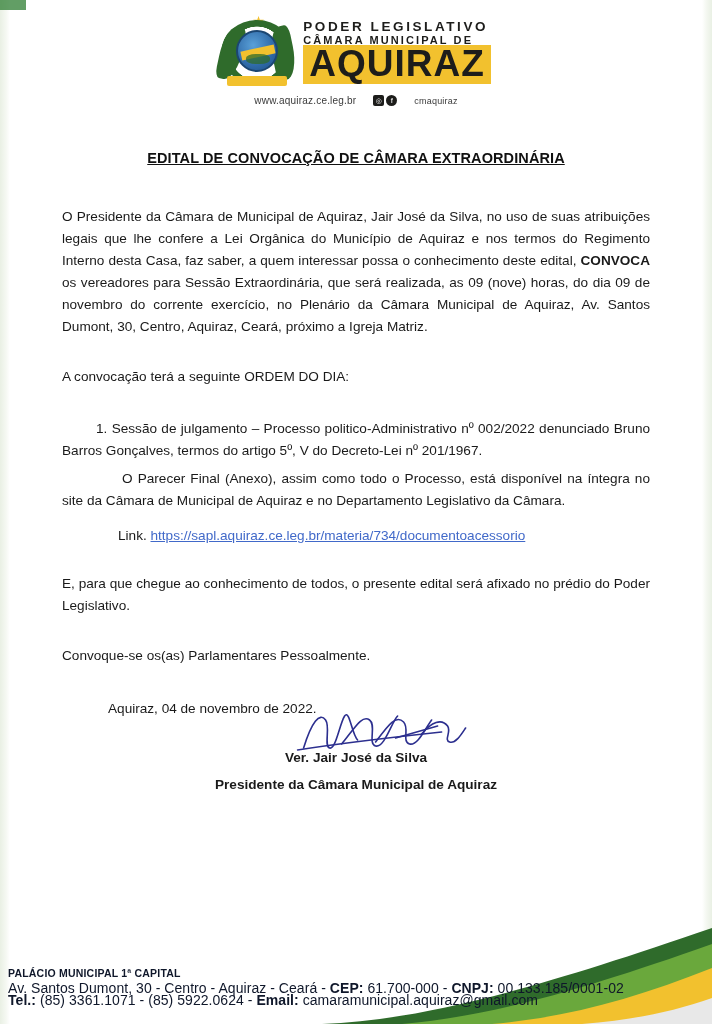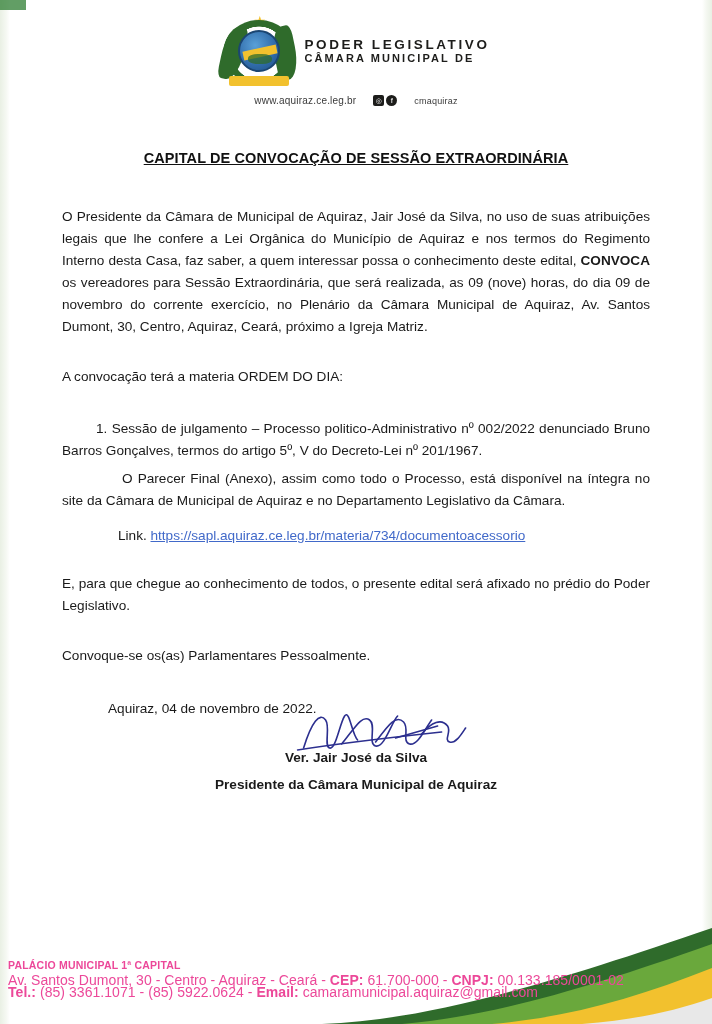--- a/index.html
+++ b/index.html
@@ -266,22 +266,22 @@
   }
   .footer-swoosh {
     position: absolute;
     right: 0; bottom: 0;
     width: 430px; height: 96px;
     overflow: hidden;
   }
   .footer-text {
     position: absolute;
     left: 8px;
-    bottom: 26px;
-    color: #ec4899;
+    bottom: 18px;
+    color: #0f172a;
   }
   .ft-title {
     font-size: 10.5px;
     font-weight: bold;
     letter-spacing: .2px;
     margin-bottom: 3px;
   }
   .ft-line {
     font-size: 14px;
     line-height: 12px;
@@ -306,42 +306,43 @@
         <div class="leafL"></div>
         <div class="leafR"></div>
         <div class="wreath"></div>
         <div class="globe"></div>
         <div class="banner"></div>
       </div>
 
       <div class="wordmark">
         <div class="wm-line1">PODER LEGISLATIVO</div>
         <div class="wm-line2">CÂMARA MUNICIPAL DE</div>
+        <div class="wm-big">AQUIRAZ</div>
       </div>
     </div>
 
     <div class="site-row">
       <span>www.aquiraz.ce.leg.br</span>
       <span class="social-badges">
         <span class="badge-sq">◎</span>
         <span class="badge-circ">f</span>
       </span>
       <span class="handle">cmaquiraz</span>
     </div>
   </div>
 
   <div class="doc">
 
-    <div class="doc-title">CAPITAL DE CONVOCAÇÃO DE SESSÃO EXTRAORDINÁRIA</div>
+    <div class="doc-title">EDITAL DE CONVOCAÇÃO DE CÂMARA EXTRAORDINÁRIA</div>
 
     <div class="para">
       <span>O Presidente da Câmara de Municipal de Aquiraz, Jair José da Silva, no uso de suas atribuições legais que lhe confere a Lei Orgânica do Município de Aquiraz e nos termos do Regimento Interno desta Casa, faz saber, a quem interessar possa o conhecimento deste edital, </span><b>CONVOCA</b><span> os vereadores para Sessão Extraordinária, que será realizada, as 09 (nove) horas, do dia 09 de novembro do corrente exercício, no Plenário da Câmara Municipal de Aquiraz, Av. Santos Dumont, 30, Centro, Aquiraz, Ceará, próximo a Igreja Matriz.</span>
     </div>
 
-    <div class="para para-2">A convocação terá a materia ORDEM DO DIA:</div>
+    <div class="para para-2">A convocação terá a seguinte ORDEM DO DIA:</div>
 
     <div class="para para-item">1. Sessão de julgamento – Processo politico-Administrativo nº 002/2022 denunciado Bruno Barros Gonçalves, termos do artigo 5º, V do Decreto-Lei nº 201/1967.</div>
 
     <div class="para para-anexo">O Parecer Final (Anexo), assim como todo o Processo, está disponível na íntegra no site da Câmara de Municipal de Aquiraz e no Departamento Legislativo da Câmara.</div>
 
     <div class="link-line">
       <span>Link.</span>
       <a href="#">https://sapl.aquiraz.ce.leg.br/materia/734/documentoacessorio</a>
     </div>
 

